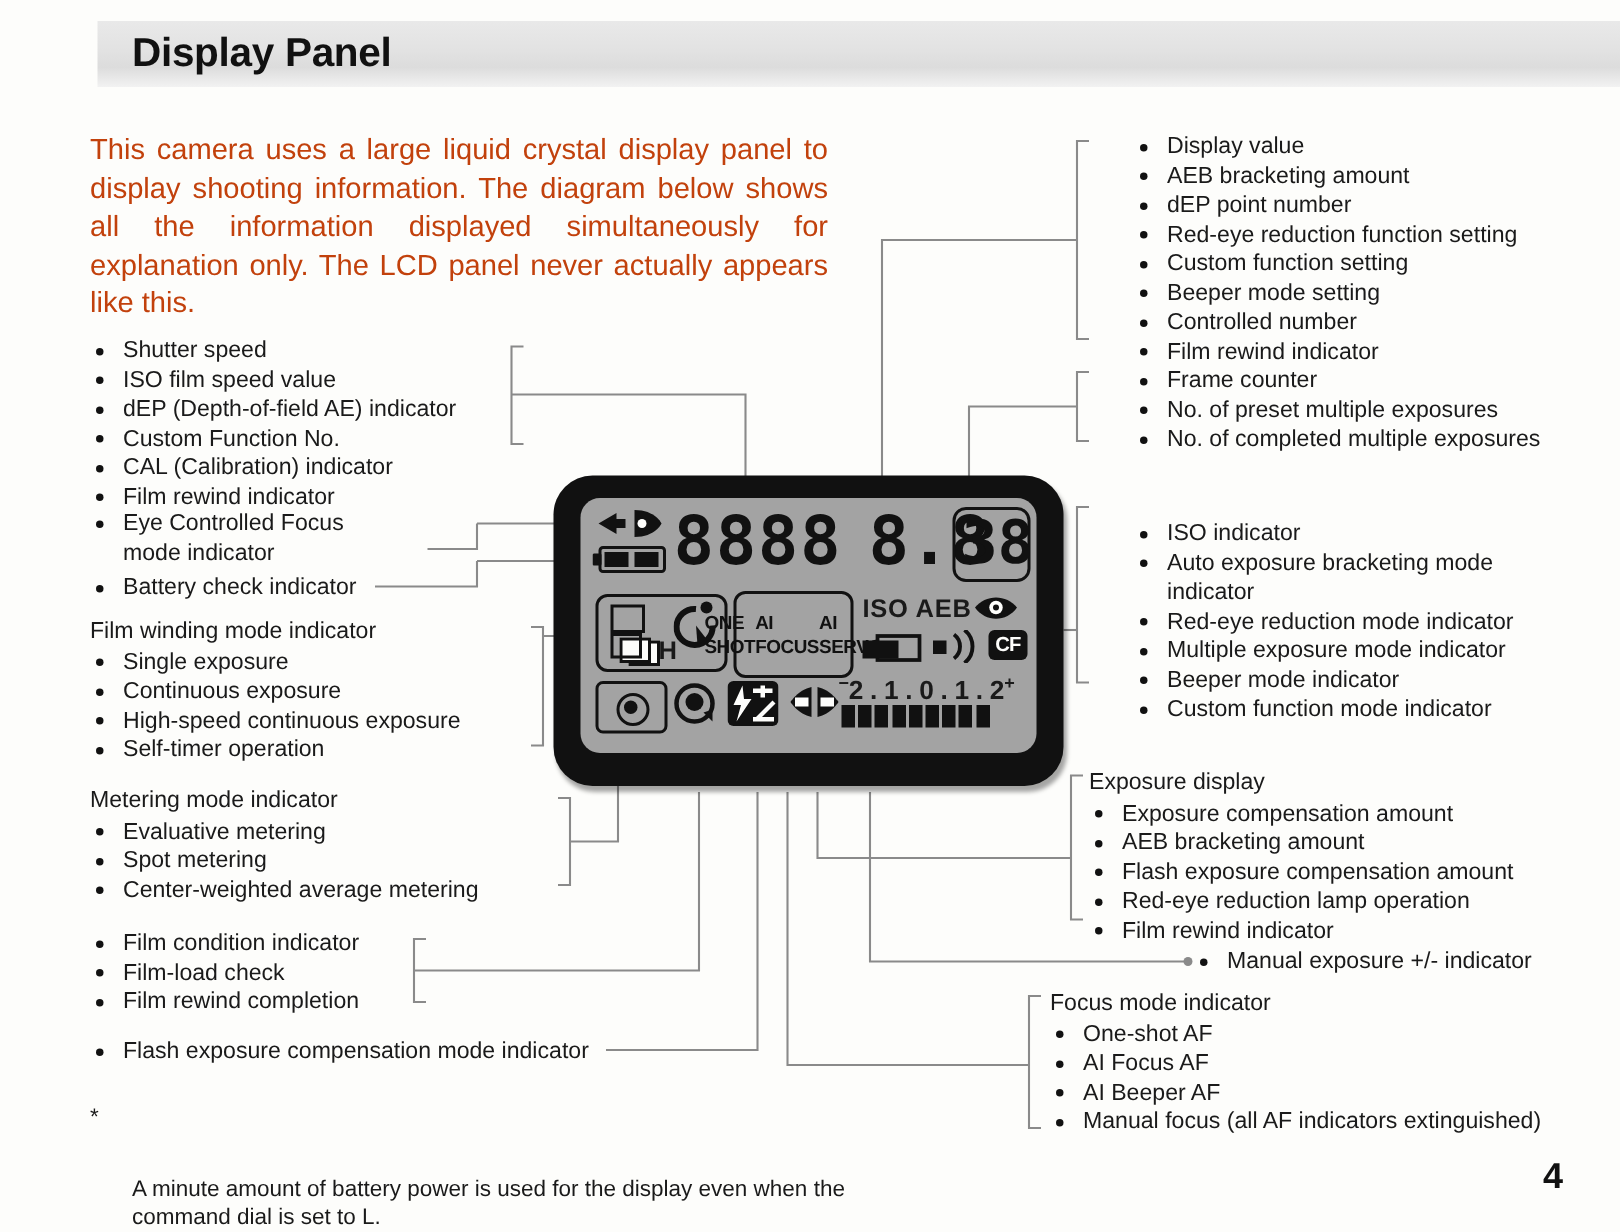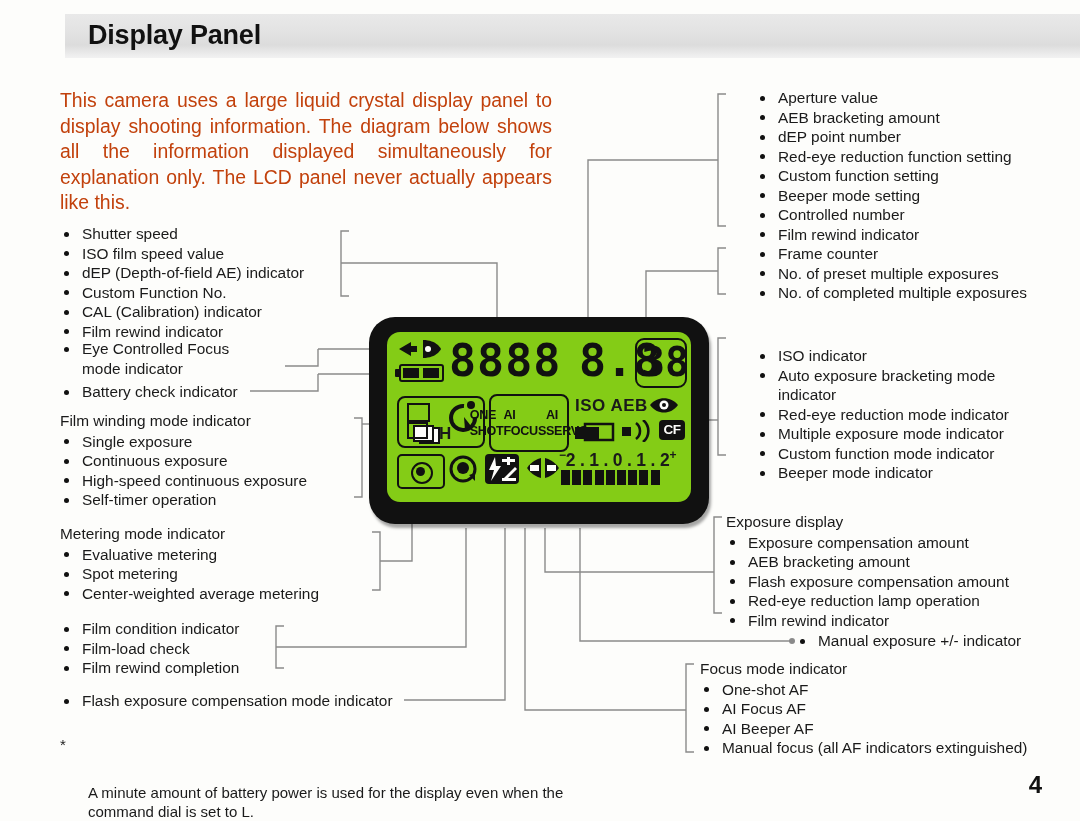--- a/index.html
+++ b/index.html
@@ -59,21 +59,21 @@
   .lines{position:absolute;left:0;top:0;width:1080px;height:821px;pointer-events:none;}
 
   
   .lcd-shell{
     position:absolute;left:369px;top:317px;width:340px;height:207px;
     background:#111;border-radius:26px;
     box-shadow:2px 4px 3px rgba(0,0,0,.35);
   }
   .lcd-inner{
     position:absolute;left:18px;top:15px;width:304px;height:170px;
-    background:#84cc16;border-radius:13px;
+    background:#a3a3a3;border-radius:13px;
   }
   
   .r1{position:absolute;left:0;top:6px;width:304px;height:55px;}
   .eye-arrow{position:absolute;left:10px;top:0px;width:46px;height:23px;}
   .battery{position:absolute;left:8px;top:26px;width:50px;height:18px;}
   .digits{
     position:absolute;left:62px;top:-3px;
     font-family:"DejaVu Sans Mono", monospace;
     font-size:45px;letter-spacing:1px;font-weight:bold;line-height:52px;
     color:#111;
@@ -343,21 +343,21 @@
   <div class="block" style="left:60px;top:691px;">
     <div class="li"><span class="bullet"></span><span>Flash exposure compensation mode indicator</span></div>
   </div>
 
   <div class="note" style="left:60px;top:735px;width:520px;">
     <span class="star">*</span>
     <span style="display:block;padding-left:28px;margin-top:48px;">A minute amount of battery power is used for the display even when the command dial is set to L.</span>
   </div>
 
   <div class="block" style="left:756px;top:88px;">
-    <div class="li"><span class="bullet"></span><span>Aperture value</span></div>
+    <div class="li"><span class="bullet"></span><span>Display value</span></div>
     <div class="li"><span class="bullet"></span><span>AEB bracketing amount</span></div>
     <div class="li"><span class="bullet"></span><span>dEP point number</span></div>
     <div class="li"><span class="bullet"></span><span>Red-eye reduction function setting</span></div>
     <div class="li"><span class="bullet"></span><span>Custom function setting</span></div>
     <div class="li"><span class="bullet"></span><span>Beeper mode setting</span></div>
     <div class="li"><span class="bullet"></span><span>Controlled number</span></div>
     <div class="li"><span class="bullet"></span><span>Film rewind indicator</span></div>
   </div>
 
   <div class="block" style="left:756px;top:244px;">
@@ -365,22 +365,22 @@
     <div class="li"><span class="bullet"></span><span>No. of preset multiple exposures</span></div>
     <div class="li"><span class="bullet"></span><span>No. of completed multiple exposures</span></div>
   </div>
 
   <div class="block" style="left:756px;top:334px;margin-top:12px;">
     <div class="li"><span class="bullet"></span><span>ISO indicator</span></div>
     <div class="li"><span class="bullet"></span><span>Auto exposure bracketing mode</span></div>
     <div class="li nodot"><span>indicator</span></div>
     <div class="li"><span class="bullet"></span><span>Red-eye reduction mode indicator</span></div>
     <div class="li"><span class="bullet"></span><span>Multiple exposure mode indicator</span></div>
+    <div class="li"><span class="bullet"></span><span>Beeper mode indicator</span></div>
     <div class="li"><span class="bullet"></span><span>Custom function mode indicator</span></div>
-    <div class="li"><span class="bullet"></span><span>Beeper mode indicator</span></div>
   </div>
 
   <div class="block" style="left:726px;top:512px;">
     <div class="head">Exposure display</div>
     <div class="li"><span class="bullet"></span><span>Exposure compensation amount</span></div>
     <div class="li"><span class="bullet"></span><span>AEB bracketing amount</span></div>
     <div class="li"><span class="bullet"></span><span>Flash exposure compensation amount</span></div>
     <div class="li"><span class="bullet"></span><span>Red-eye reduction lamp operation</span></div>
     <div class="li"><span class="bullet"></span><span>Film rewind indicator</span></div>
   </div>

